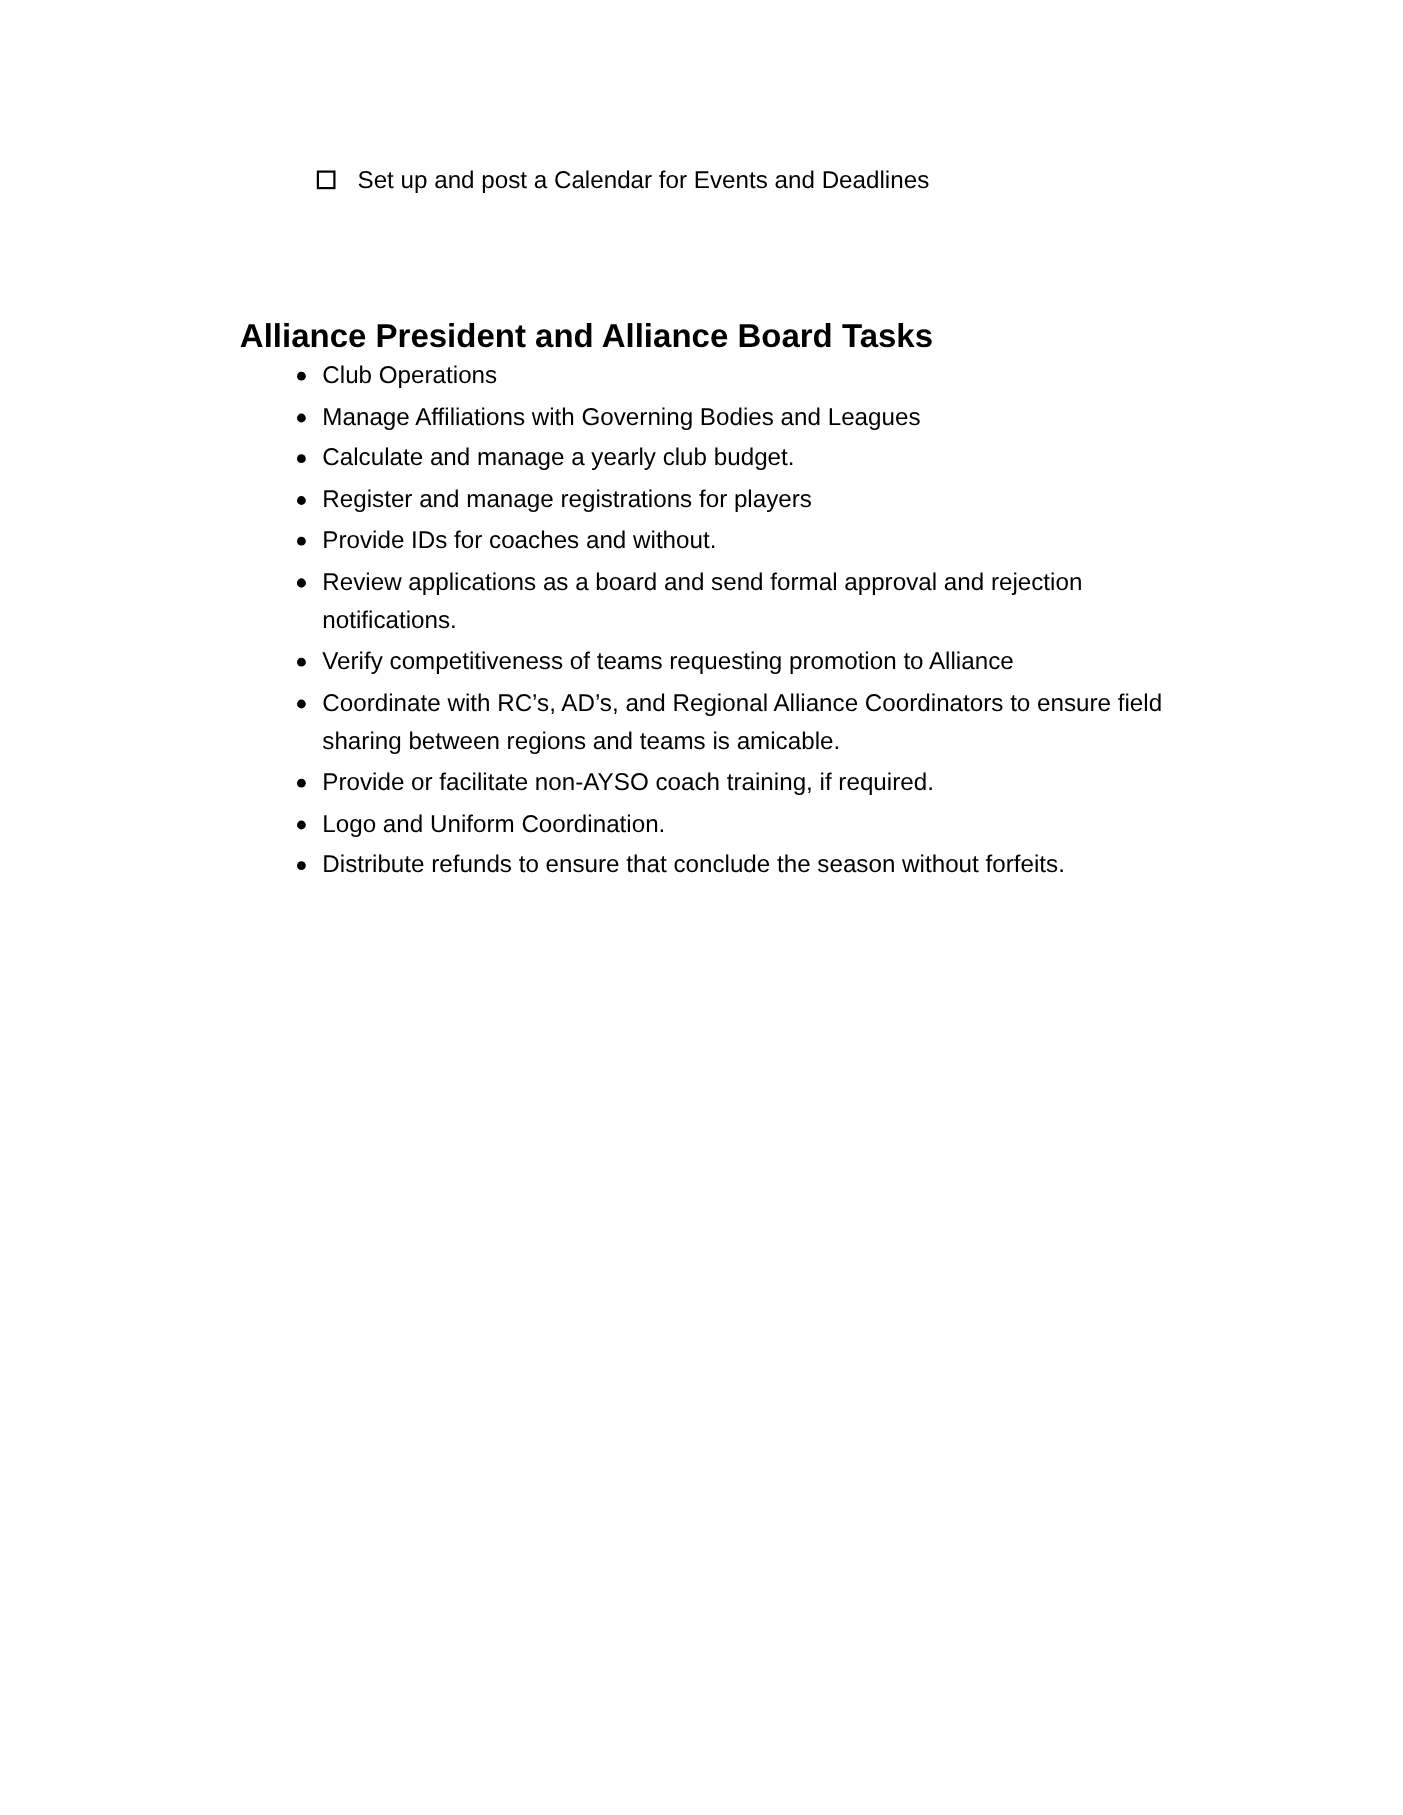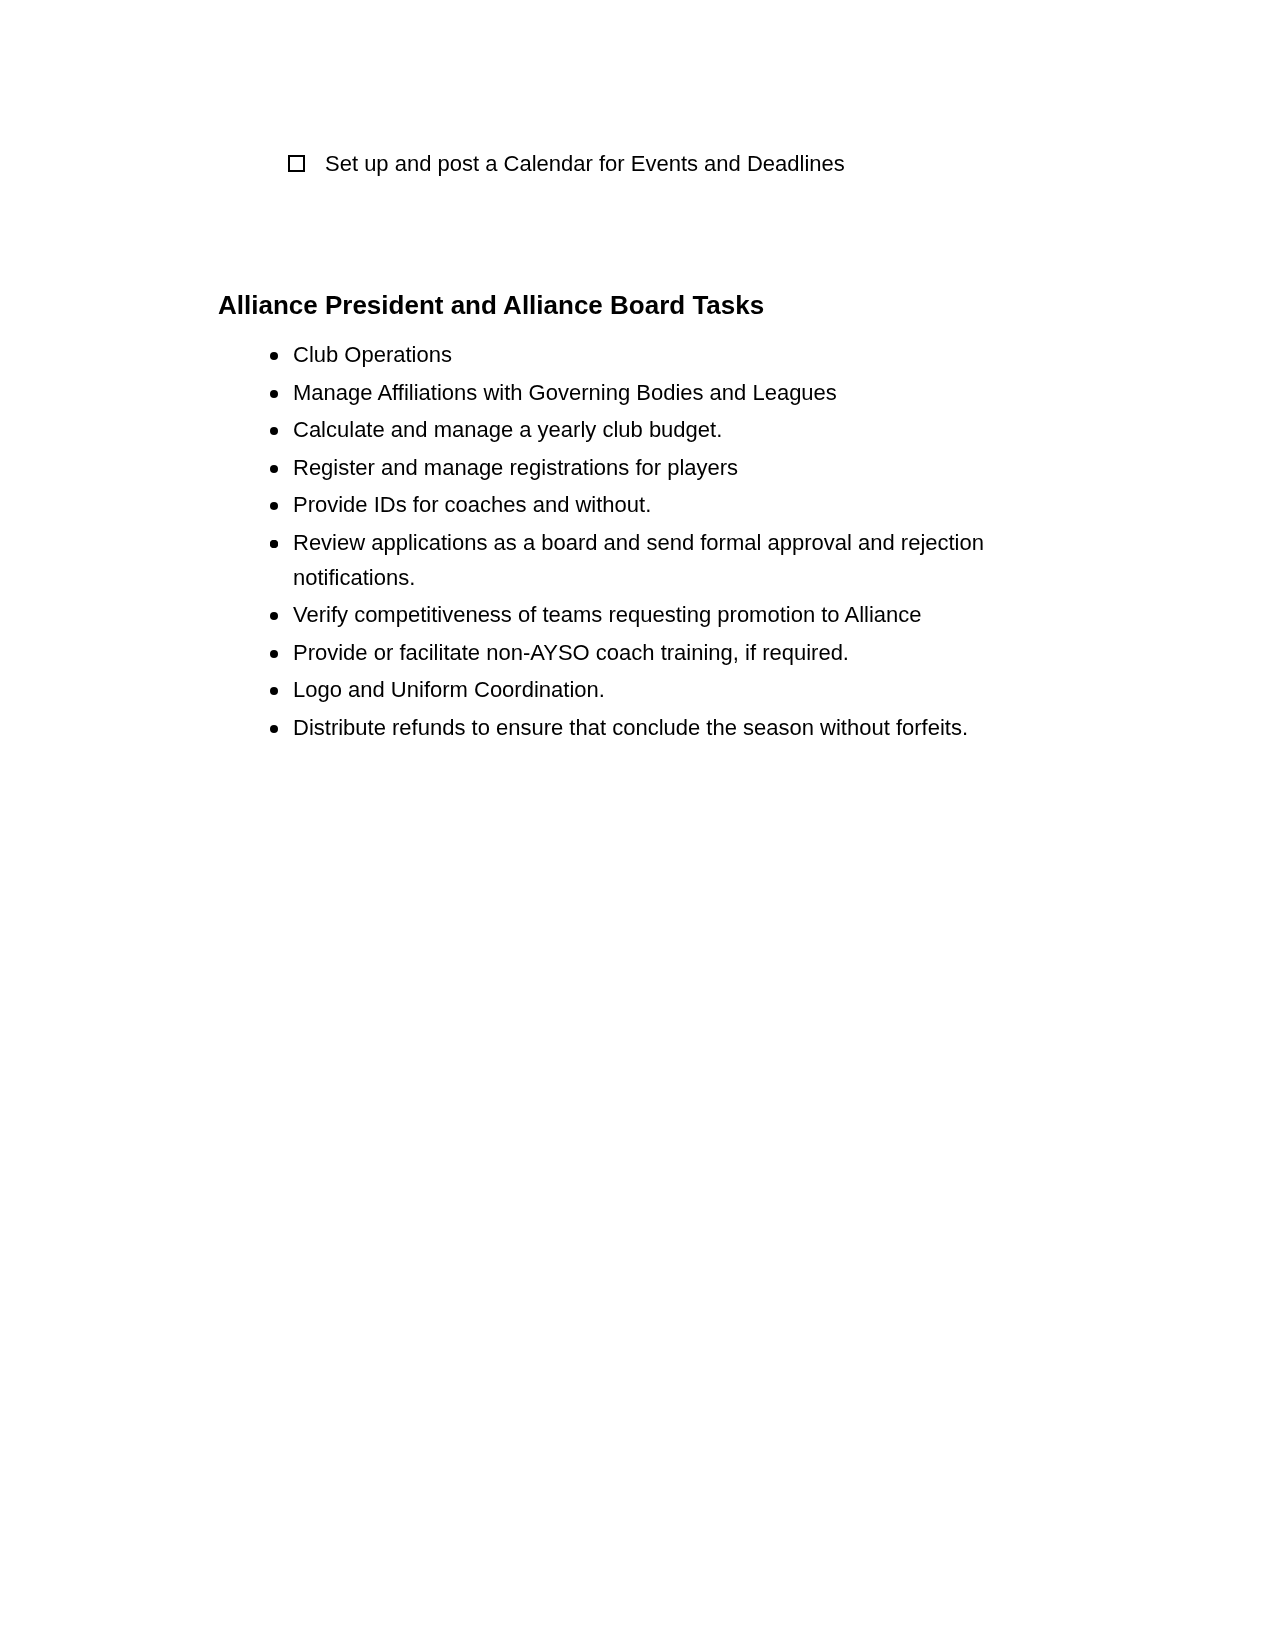--- a/index.html
+++ b/index.html
@@ -42,30 +42,30 @@
   .checkbox-label {
     margin-left: 20px;
   }
 
   
   .heading {
     position: absolute;
     top: 288px;
     left: 218px;
     margin: 0;
-    font-size: 26px;
+    font-size: 30px;
     line-height: 35px;
     font-weight: 700;
     white-space: nowrap;
   }
 
   
   .tasks {
     position: absolute;
-    top: 337px;
+    top: 323px;
     left: 218px;
     width: 875px;
     margin: 0;
     padding: 0;
     list-style: none;
   }
   .task {
     position: relative;
     padding-left: 75px;
     margin-bottom: 2.5px;
@@ -95,18 +95,19 @@
 
   <ul class="tasks">
     <li class="task"><span class="bullet"></span><span>Club Operations</span></li>
     <li class="task"><span class="bullet"></span><span>Manage Affiliations with Governing Bodies and Leagues</span></li>
     <li class="task"><span class="bullet"></span><span>Calculate and manage a yearly club budget.</span></li>
     <li class="task"><span class="bullet"></span><span>Register and manage registrations for players</span></li>
     <li class="task"><span class="bullet"></span><span>Provide IDs for coaches and without.</span></li>
     <li class="task"><span class="bullet"></span></li>
     <li class="task"><span class="bullet"></span><span>Review applications as a board and send formal approval and rejection notifications.</span></li>
     <li class="task"><span class="bullet"></span><span>Verify competitiveness of teams requesting promotion to Alliance</span></li>
+    <li class="task"><span class="bullet"></span><span>Coordinate with RC’s, AD’s, and Regional Alliance Coordinators to ensure field sharing between regions and teams is amicable.</span></li>
     <li class="task"><span class="bullet"></span><span>Provide or facilitate non-AYSO coach training, if required.</span></li>
     <li class="task"><span class="bullet"></span><span>Logo and Uniform Coordination.</span></li>
     <li class="task"><span class="bullet"></span><span>Distribute refunds to ensure that conclude the season without forfeits.</span></li>
   </ul>
 
 </div>
 
 </body></html>

